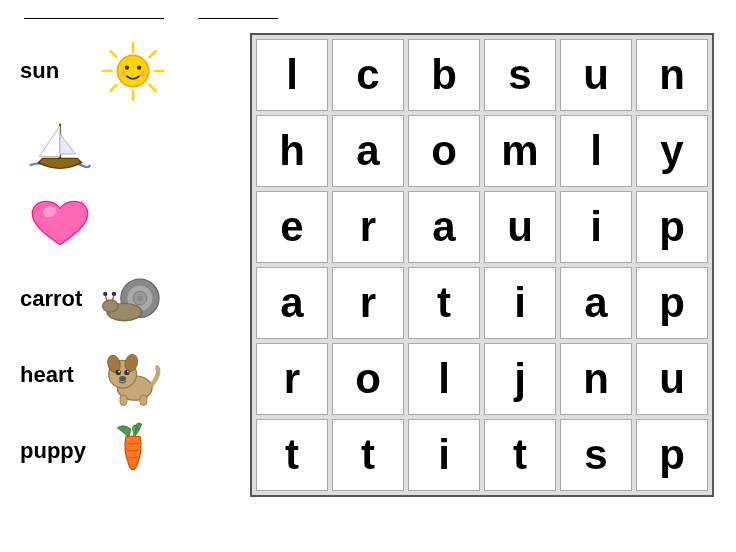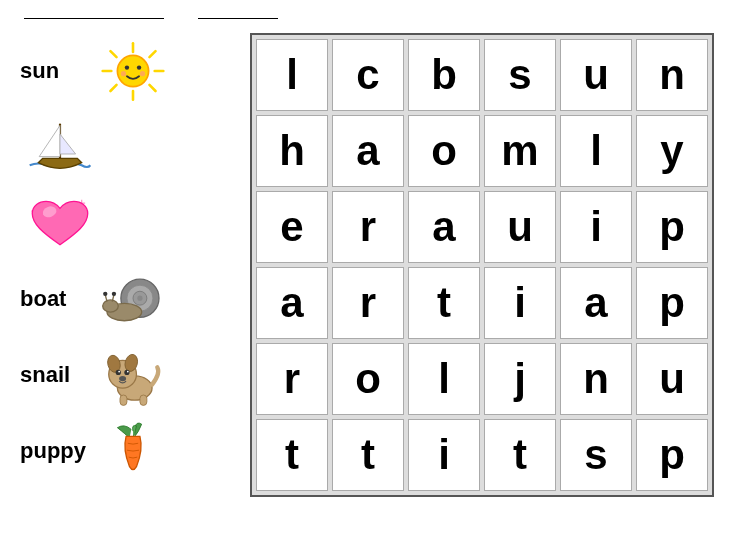--- a/index.html
+++ b/index.html
@@ -185,21 +185,21 @@
             <line x1="61" y1="14" x2="69" y2="14" stroke="#FF99CC" stroke-width="1.5"></line>
 
             <path d="M40 62 C20 48 8 38 8 26 C8 17 16 12 24 12 C30 12 36 15 40 20 C44 15 50 12 56 12 C64 12 72 17 72 26 C72 38 60 48 40 62 Z" fill="#FF69B4" stroke="#FF1493" stroke-width="1.5"></path>
 
             <ellipse cx="28" cy="24" rx="8" ry="6" fill="rgba(255,255,255,0.35)" transform="rotate(-20 28 24)"></ellipse>
           </svg>
         </div>
       </div>
 
       <div class="word-item">
-        <div class="word-label">boat</div>
+        <div class="word-label">carrot</div>
         <div class="word-icon">
 
           <svg class="icon-svg" viewBox="0 0 80 75" xmlns="http://www.w3.org/2000/svg">
 
             <circle cx="48" cy="36" r="22" fill="#888" stroke="#666" stroke-width="1.5"></circle>
             <circle cx="48" cy="36" r="15" fill="#aaa" stroke="#888" stroke-width="1"></circle>
             <circle cx="48" cy="36" r="8" fill="#999" stroke="#777" stroke-width="1"></circle>
             <circle cx="48" cy="36" r="3" fill="#888"></circle>
 
             <ellipse cx="30" cy="52" rx="20" ry="10" fill="#9a8a6a" stroke="#7a6a4a" stroke-width="1.5"></ellipse>
@@ -208,21 +208,21 @@
 
             <line x1="10" y1="40" x2="8" y2="32" stroke="#7a6a4a" stroke-width="1.5"></line>
             <circle cx="8" cy="31" r="2.5" fill="#333"></circle>
             <line x1="16" y1="40" x2="18" y2="32" stroke="#7a6a4a" stroke-width="1.5"></line>
             <circle cx="18" cy="31" r="2.5" fill="#333"></circle>
           </svg>
         </div>
       </div>
 
       <div class="word-item">
-        <div class="word-label">snail</div>
+        <div class="word-label">heart</div>
         <div class="word-icon">
 
           <svg class="icon-svg" viewBox="0 0 80 75" xmlns="http://www.w3.org/2000/svg">
 
             <ellipse cx="42" cy="52" rx="20" ry="14" fill="#C8A878" stroke="#9a7848" stroke-width="1.5"></ellipse>
 
             <circle cx="28" cy="36" r="16" fill="#C8A878" stroke="#9a7848" stroke-width="1.5"></circle>
 
             <ellipse cx="18" cy="24" rx="7" ry="10" fill="#a07840" stroke="#806030" stroke-width="1" transform="rotate(-15 18 24)"></ellipse>
             <ellipse cx="38" cy="23" rx="7" ry="10" fill="#a07840" stroke="#806030" stroke-width="1" transform="rotate(15 38 23)"></ellipse>

